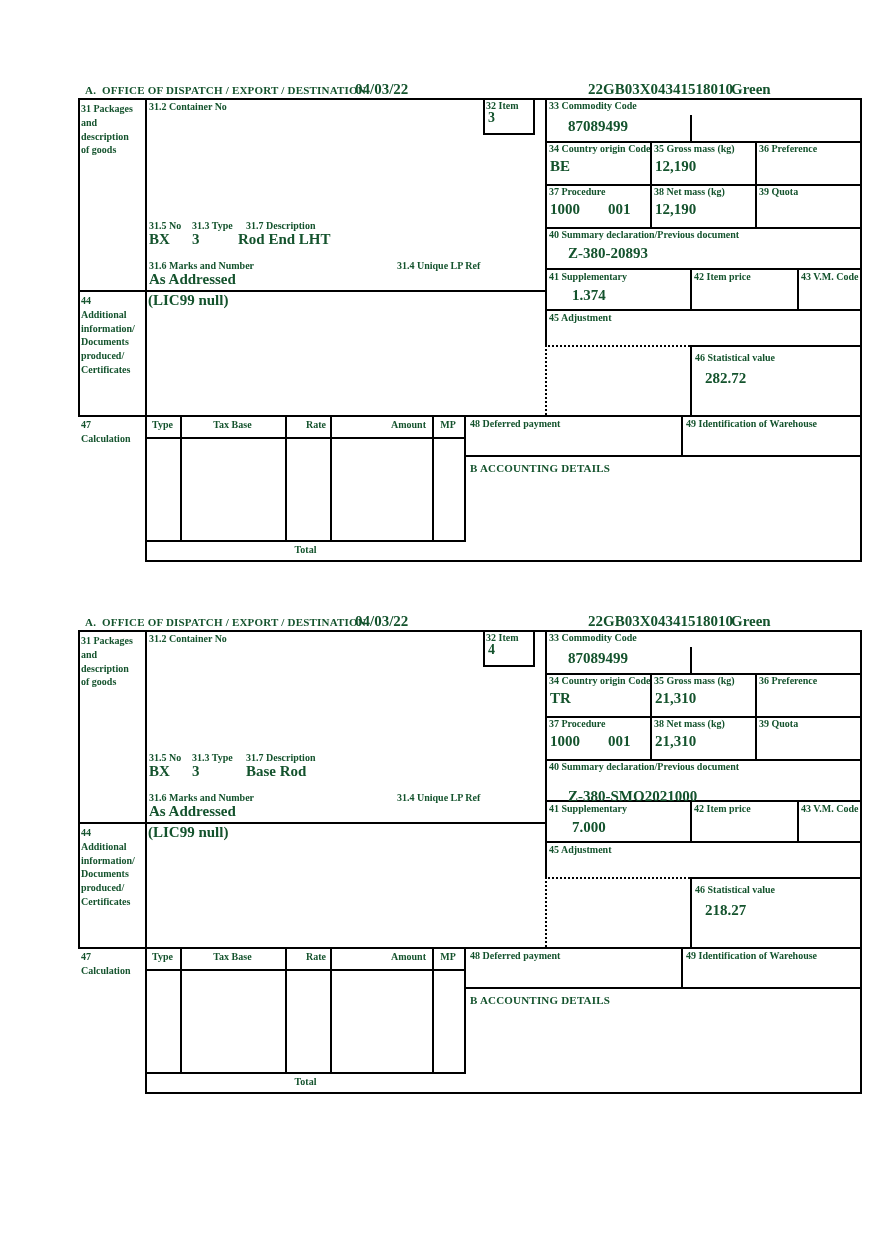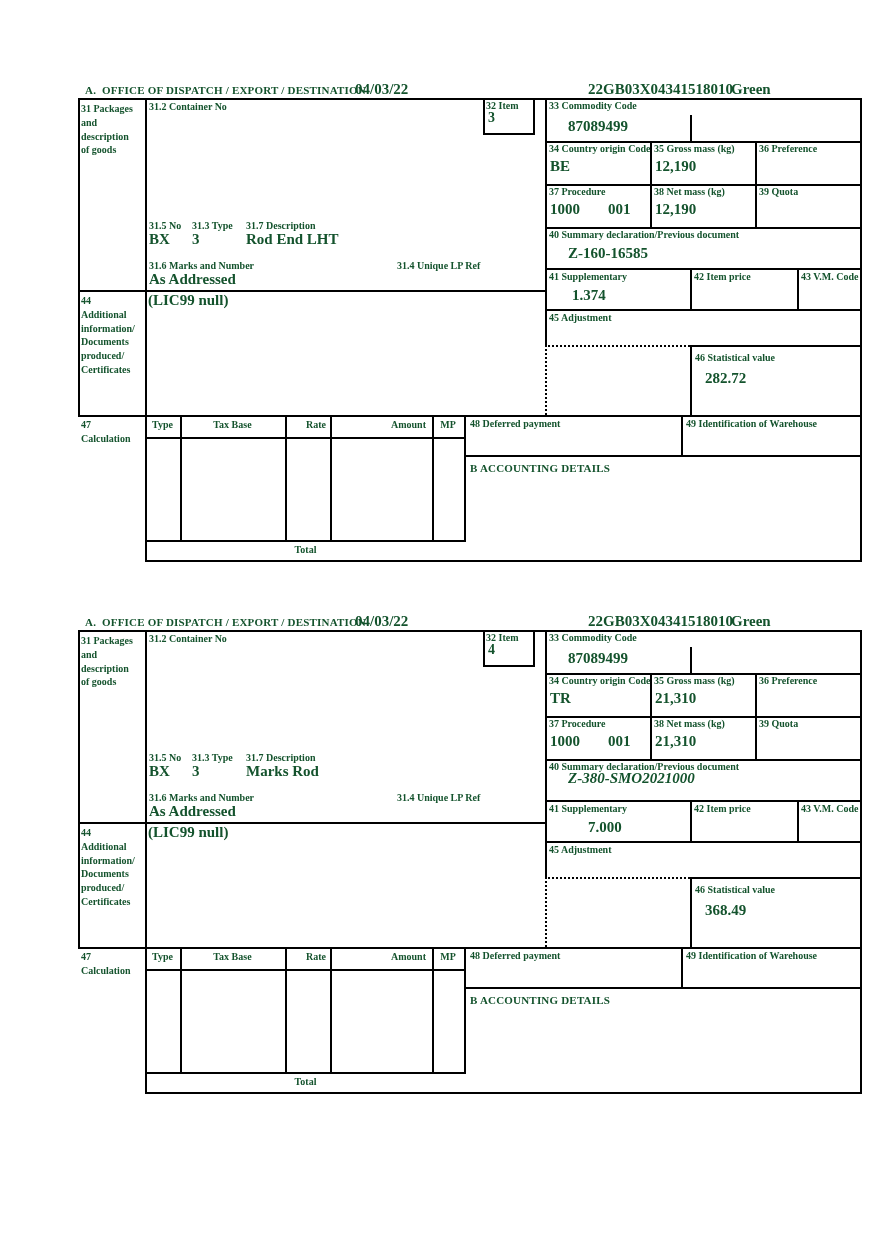--- a/index.html
+++ b/index.html
@@ -75,21 +75,21 @@
 of goods</div>
     <div class="lbl" style="left:71px;top:19px;">31.2 Container No</div>
     <div class="lbl" style="left:408px;top:18px;">32 Item</div>
     <div class="val" style="left:410px;top:28px;font-size:14px;">3</div>
 
     <div class="lbl" style="left:71px;top:138px;">31.5 No</div>
     <div class="lbl" style="left:114px;top:138px;">31.3 Type</div>
     <div class="lbl" style="left:168px;top:138px;">31.7 Description</div>
     <div class="val" style="left:71px;top:149px;">BX</div>
     <div class="val" style="left:114px;top:149px;">3</div>
-    <div class="val" style="left:168px;top:149px;">Rod End LHT</div>
+    <div class="val" style="left:160px;top:149px;">Rod End LHT</div>
 
     <div class="lbl" style="left:71px;top:178px;">31.6 Marks and Number</div>
     <div class="lbl" style="left:319px;top:178px;">31.4 Unique LP Ref</div>
     <div class="val" style="left:71px;top:189px;">As Addressed</div>
 
     <div class="lblw" style="left:3px;top:212px;width:62px;">44
 Additional
 information/
 Documents
 produced/
@@ -106,21 +106,21 @@
     <div class="lbl" style="left:681px;top:61px;">36 Preference</div>
 
     <div class="lbl" style="left:471px;top:104px;">37 Procedure</div>
     <div class="val" style="left:472px;top:119px;">1000</div>
     <div class="val" style="left:530px;top:119px;">001</div>
     <div class="lbl" style="left:576px;top:104px;">38 Net mass (kg)</div>
     <div class="val" style="left:577px;top:119px;">12,190</div>
     <div class="lbl" style="left:681px;top:104px;">39 Quota</div>
 
     <div class="lbl" style="left:471px;top:147px;">40 Summary declaration/Previous document</div>
-    <div class="val" style="left:490px;top:163px;">Z-160-16585</div>
+    <div class="val" style="left:490px;top:163px;">Z-380-20893</div>
 
     <div class="lbl" style="left:471px;top:189px;">41 Supplementary</div>
     <div class="val" style="left:494px;top:205px;">1.374</div>
     <div class="lbl" style="left:616px;top:189px;">42 Item price</div>
     <div class="lbl" style="left:723px;top:189px;">43 V.M. Code</div>
 
     <div class="lbl" style="left:471px;top:230px;">45 Adjustment</div>
 
     <div class="lbl" style="left:617px;top:270px;">46 Statistical value</div>
     <div class="val" style="left:627px;top:288px;">282.72</div>
@@ -190,21 +190,21 @@
 of goods</div>
     <div class="lbl" style="left:71px;top:19px;">31.2 Container No</div>
     <div class="lbl" style="left:408px;top:18px;">32 Item</div>
     <div class="val" style="left:410px;top:28px;font-size:14px;">4</div>
 
     <div class="lbl" style="left:71px;top:138px;">31.5 No</div>
     <div class="lbl" style="left:114px;top:138px;">31.3 Type</div>
     <div class="lbl" style="left:168px;top:138px;">31.7 Description</div>
     <div class="val" style="left:71px;top:149px;">BX</div>
     <div class="val" style="left:114px;top:149px;">3</div>
-    <div class="val" style="left:168px;top:149px;">Marks Rod</div>
+    <div class="val" style="left:168px;top:149px;">Base Rod</div>
 
     <div class="lbl" style="left:71px;top:178px;">31.6 Marks and Number</div>
     <div class="lbl" style="left:319px;top:178px;">31.4 Unique LP Ref</div>
     <div class="val" style="left:71px;top:189px;">As Addressed</div>
 
     <div class="lblw" style="left:3px;top:212px;width:62px;">44
 Additional
 information/
 Documents
 produced/
@@ -221,31 +221,31 @@
     <div class="lbl" style="left:681px;top:61px;">36 Preference</div>
 
     <div class="lbl" style="left:471px;top:104px;">37 Procedure</div>
     <div class="val" style="left:472px;top:119px;">1000</div>
     <div class="val" style="left:530px;top:119px;">001</div>
     <div class="lbl" style="left:576px;top:104px;">38 Net mass (kg)</div>
     <div class="val" style="left:577px;top:119px;">21,310</div>
     <div class="lbl" style="left:681px;top:104px;">39 Quota</div>
 
     <div class="lbl" style="left:471px;top:147px;">40 Summary declaration/Previous document</div>
-    <div class="val" style="left:490px;top:156px;font-style:italic;">Z-380-SMO2021000</div>
+    <div class="val" style="left:490px;top:174px;">Z-380-SMO2021000</div>
 
     <div class="lbl" style="left:471px;top:189px;">41 Supplementary</div>
-    <div class="val" style="left:494px;top:205px;margin-left:16px;">7.000</div>
+    <div class="val" style="left:494px;top:205px;">7.000</div>
     <div class="lbl" style="left:616px;top:189px;">42 Item price</div>
     <div class="lbl" style="left:723px;top:189px;">43 V.M. Code</div>
 
     <div class="lbl" style="left:471px;top:230px;">45 Adjustment</div>
 
     <div class="lbl" style="left:617px;top:270px;">46 Statistical value</div>
-    <div class="val" style="left:627px;top:288px;">368.49</div>
+    <div class="val" style="left:627px;top:288px;">218.27</div>
 
     <div class="lblw" style="left:3px;top:336px;width:62px;">47
 Calculation</div>
     <div class="lbl ctr" style="left:67px;top:337px;width:35px;">Type</div>
     <div class="lbl ctr" style="left:102px;top:337px;width:105px;">Tax Base</div>
     <div class="lbl rgt" style="left:207px;top:337px;width:41px;">Rate</div>
     <div class="lbl rgt" style="left:252px;top:337px;width:96px;">Amount</div>
     <div class="lbl ctr" style="left:354px;top:337px;width:32px;">MP</div>
     <div class="lbl ctr" style="left:67px;top:462px;width:321px;">Total</div>
 

